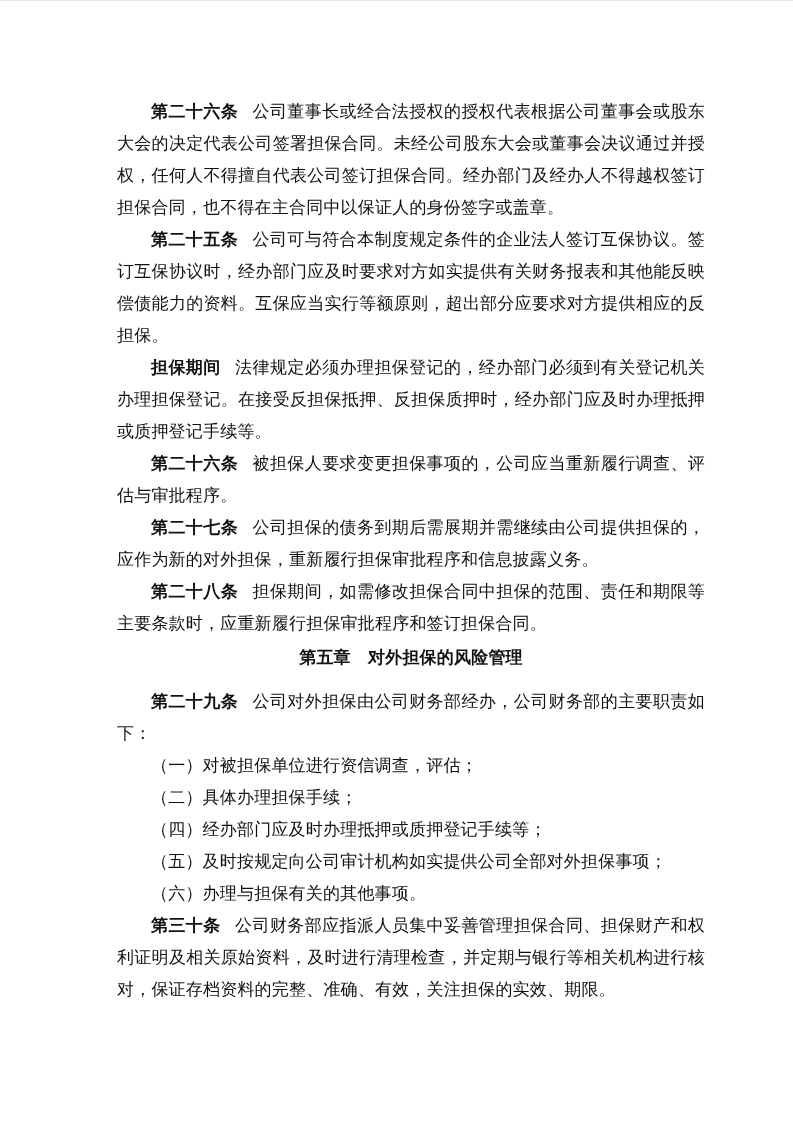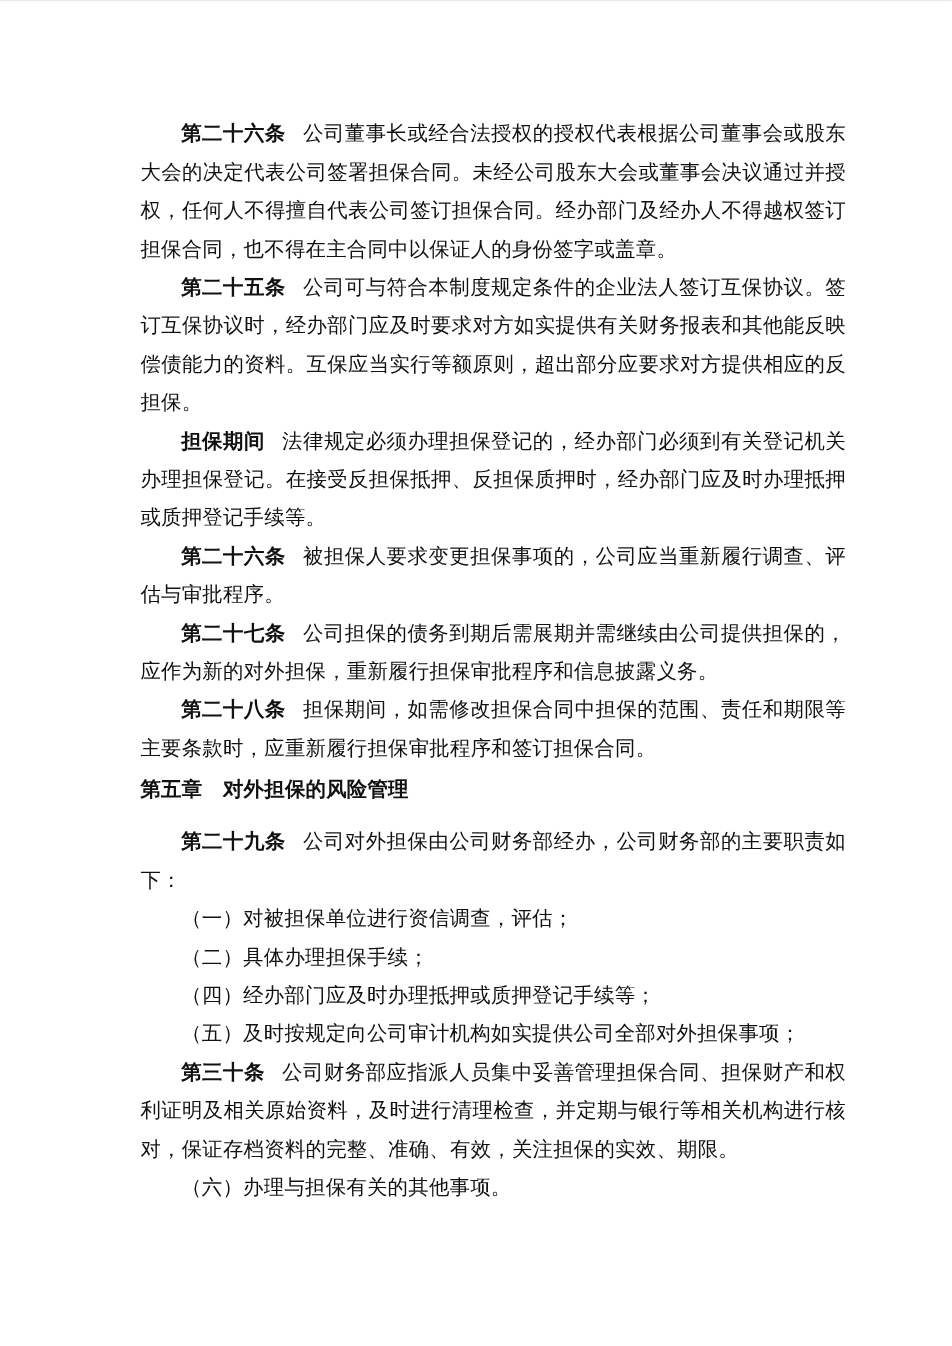--- a/index.html
+++ b/index.html
@@ -33,20 +33,21 @@
   }
   .doc .term {
     font-weight: bold;
     margin-right: 0.85em;
   }
   .doc h2.chapter {
     margin: 2px 0 12px 0;
     font-size: 17px;
     line-height: 32px;
     font-weight: bold;
+    text-align: center;
     text-indent: 0;
     letter-spacing: 0.2px;
   }
 </style>
 </head>
 <body>
 
 <div class="page">
   <div class="doc">
 
@@ -77,21 +78,21 @@
     <h2 class="chapter">第五章　对外担保的风险管理</h2>
 
     <p>
       <span class="term">第二十九条</span><span>公司对外担保由公司财务部经办，公司财务部的主要职责如下：</span>
     </p>
 
     <p>（一）对被担保单位进行资信调查，评估；</p>
     <p>（二）具体办理担保手续；</p>
     <p>（四）经办部门应及时办理抵押或质押登记手续等；</p>
     <p>（五）及时按规定向公司审计机构如实提供公司全部对外担保事项；</p>
+    <p>（六）办理与担保有关的其他事项。</p>
+
     <p>
       <span class="term">第三十条</span><span>公司财务部应指派人员集中妥善管理担保合同、担保财产和权利证明及相关原始资料，及时进行清理检查，并定期与银行等相关机构进行核对，保证存档资料的完整、准确、有效，关注担保的实效、期限。</span>
     </p>
-
-    <p>（六）办理与担保有关的其他事项。</p>
 
 
   </div>
 </div>
 
 </body></html>

